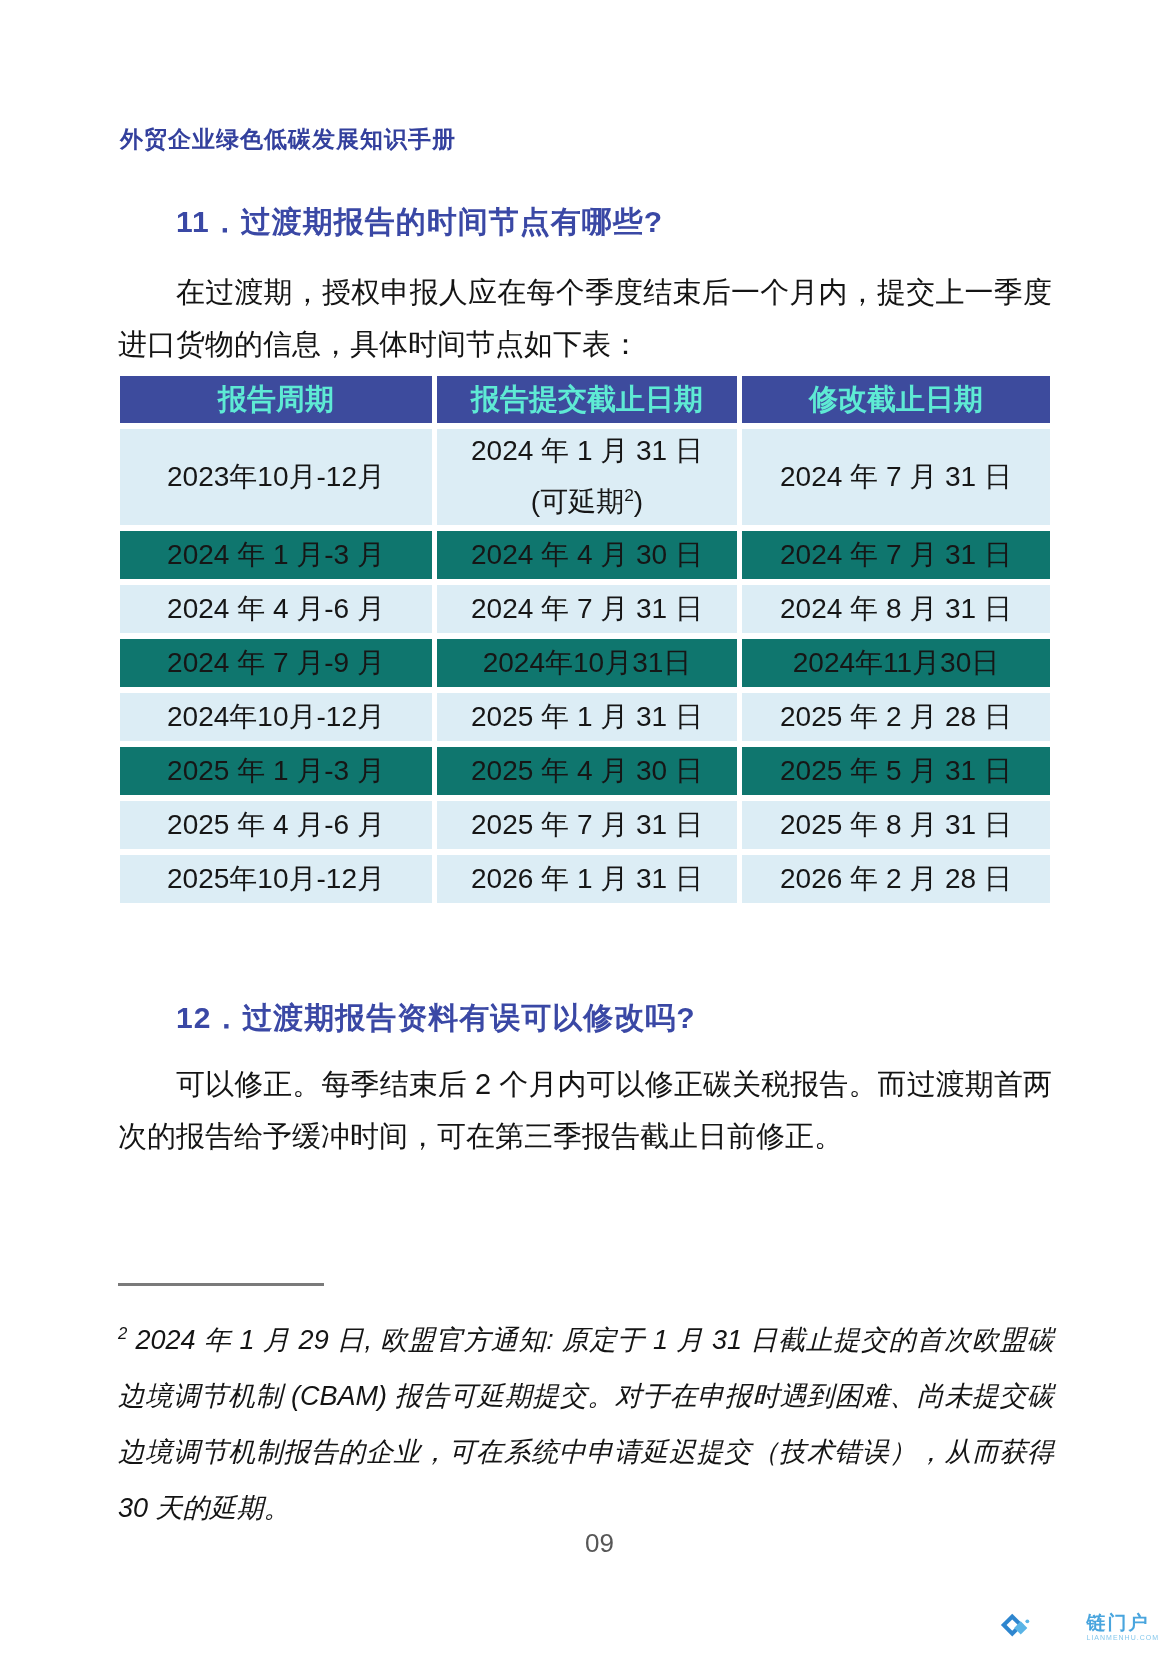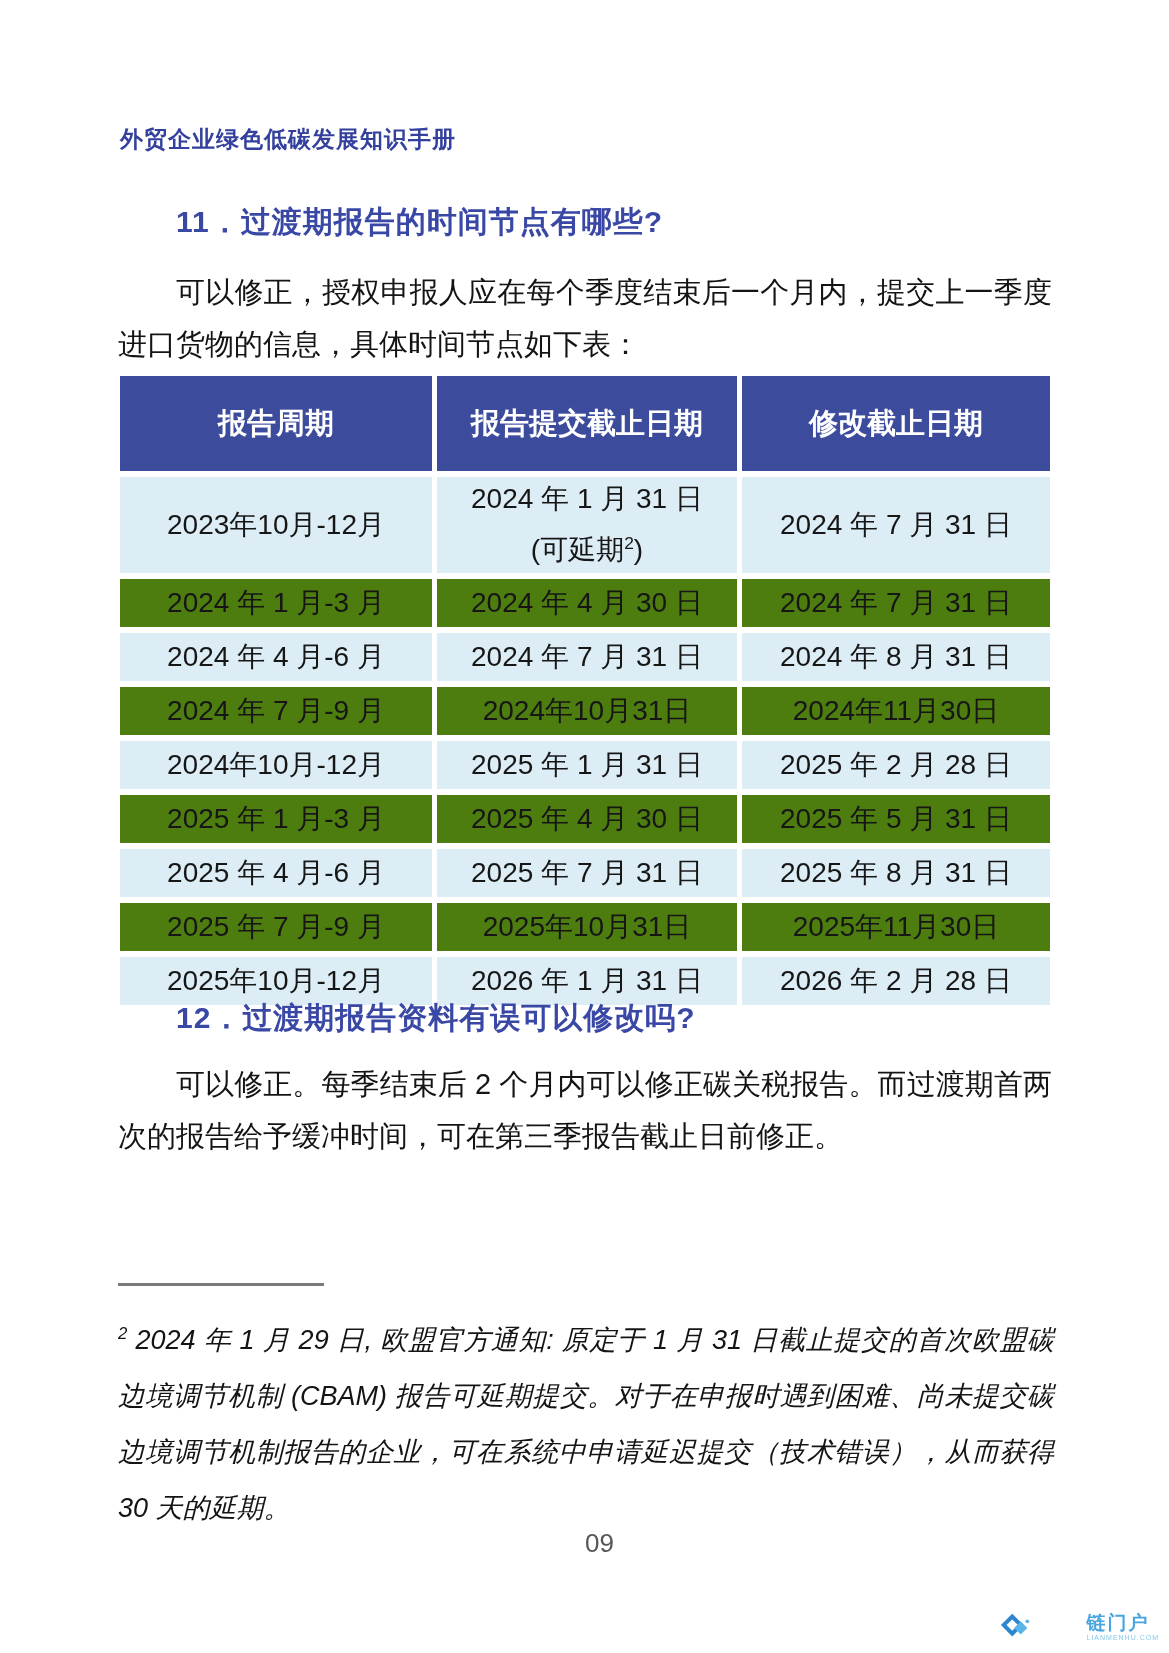--- a/index.html
+++ b/index.html
@@ -27,30 +27,30 @@
     text-indent:58px; text-align:justify;
   }
   #para11 { top:266px; }
   #para12 { top:1058px; }
   table.deadline {
     position:absolute; left:115px; top:370px; width:935px;
     border-collapse:separate; border-spacing:5px 6px;
     table-layout:fixed;
   }
   table.deadline th {
-    background:#3d4b9d; color:#ffffff;
-    font-size:29px; font-weight:700; height:63px; text-align:center;
-    padding:16px;
+    background:#3d4b9d; color:#5eead4;
+    font-size:29px; font-weight:700; height:47px; text-align:center;
+    padding:0;
   }
   table.deadline td {
     text-align:center; font-size:28px; color:#161616;
     height:48px; padding:0; vertical-align:middle;
   }
   tr.light td { background:#dcedf5; }
-  tr.dark  td { background:#4d7c0f; }
+  tr.dark  td { background:#0f766e; }
   tr.tall  td { height:96px; }
   .cell-line { line-height:44px; }
   sup { font-size:0.62em; }
   .fn-divider {
     position:absolute; left:118px; top:1283px;
     width:206px; height:3px; background:#7a7a7a;
   }
   .footnote {
     position:absolute; left:118px; top:1306px; width:936px; margin:0;
     font-size:27px; line-height:56px; color:#141414; text-align:justify;font-style:italic;
@@ -70,21 +70,21 @@
 </style>
 </head>
 <body>
 
 <div>
 
   <div class="doc-title">外贸企业绿色低碳发展知识手册</div>
 
   <h2 class="q-heading" id="heading11">11．过渡期报告的时间节点有哪些?</h2>
 
-  <p class="body-para" id="para11">可以修正，授权申报人应在每个季度结束后一个月内，提交上一季度进口货物的信息，具体时间节点如下表：</p>
+  <p class="body-para" id="para11">在过渡期，授权申报人应在每个季度结束后一个月内，提交上一季度进口货物的信息，具体时间节点如下表：</p>
 
   <table class="deadline">
     <colgroup>
       <col style="width:312px">
         <col style="width:300px">
         <col style="width:308px">
     </colgroup>
     <thead>
       <tr>
         <th>报告周期</th>
@@ -124,25 +124,20 @@
       <tr class="dark">
         <td>2025 年 1 月-3 月</td>
         <td>2025 年 4 月 30 日</td>
         <td>2025 年 5 月 31 日</td>
       </tr>
       <tr class="light">
         <td>2025 年 4 月-6 月</td>
         <td>2025 年 7 月 31 日</td>
         <td>2025 年 8 月 31 日</td>
       </tr>
-      <tr class="dark">
-        <td>2025 年 7 月-9 月</td>
-        <td>2025年10月31日</td>
-        <td>2025年11月30日</td>
-      </tr>
       <tr class="light">
         <td>2025年10月-12月</td>
         <td>2026 年 1 月 31 日</td>
         <td>2026 年 2 月 28 日</td>
       </tr>
     </tbody>
   </table>
 
   <h2 class="q-heading" id="heading12">12．过渡期报告资料有误可以修改吗?</h2>
 

